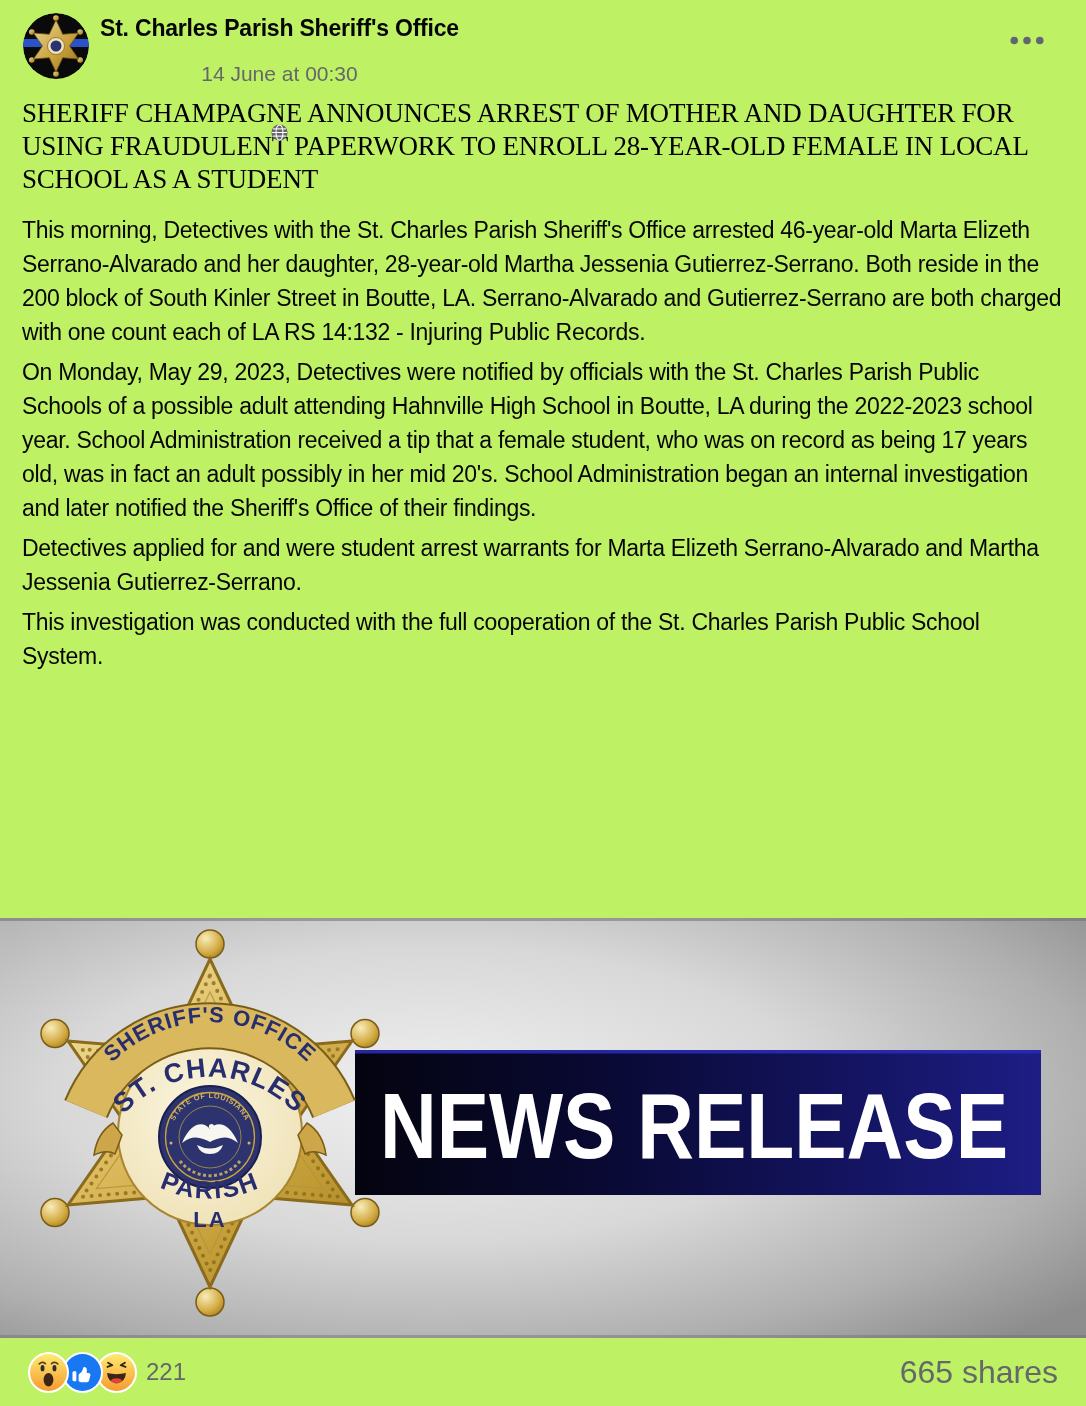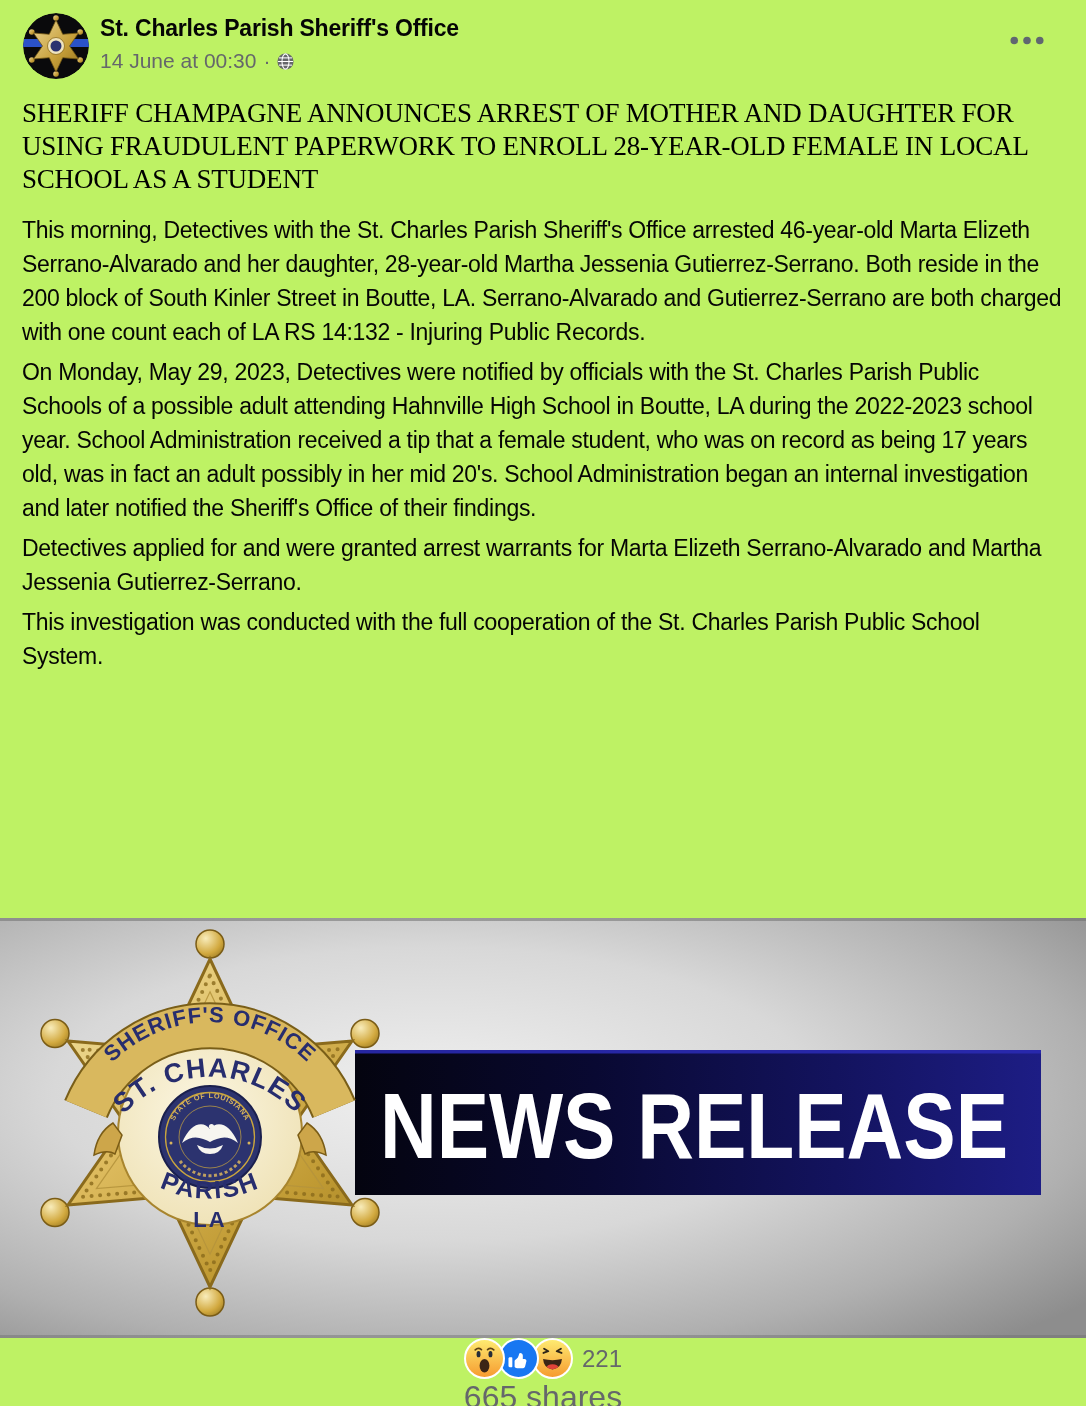--- a/index.html
+++ b/index.html
@@ -5,33 +5,33 @@
   html,body { margin:0; padding:0; background:#fff; }
   body { width:1086px; font-family:"Liberation Sans","DejaVu Sans",sans-serif; -webkit-font-smoothing:antialiased; }
   .post { width:1086px; background:#bef264; }
 
   
   .post-header { position:relative; height:95px; }
   .avatar { position:absolute; left:23px; top:13px; width:66px; height:66px; border-radius:50%; overflow:hidden; cursor:pointer; }
   .avatar svg { display:block; }
   .header-text { position:absolute; left:100px; top:15px; }
   .page-name { font-size:23px; font-weight:700; color:#050505; letter-spacing:-0.2px; cursor:pointer; }
-  .post-meta { margin-top:7px; font-size:21px; color:#65676B; display:flex; align-items:center; gap:7px; cursor:pointer; }
+  .post-meta { margin-top:20px; font-size:21px; color:#65676B; display:flex; align-items:center; gap:7px; cursor:pointer;flex-direction:column; }
   .menu-btn { position:absolute; right:36px; top:24px; width:46px; height:32px; display:flex; align-items:center; justify-content:center; background:none; border:none; cursor:pointer; border-radius:6px; }
 
   
   .post-text { padding:2px 22px 0 22px; min-height:823px; box-sizing:border-box; }
   .headline { font-family:"Liberation Serif","DejaVu Serif",serif; font-size:27px; line-height:33px; font-weight:400; color:#000; margin:0 0 17px 0; letter-spacing:-0.2px; }
   .post-text p { margin:0 0 6px 0; font-size:23px; line-height:34px; color:#050505; letter-spacing:-0.3px; }
 
   
   .post-image { display:block; width:1086px; height:420px; cursor:pointer; }
 
   
-  .post-footer { height:68px; display:flex; align-items:center; justify-content:space-between; padding:0 28px;flex-direction:column; }
+  .post-footer { height:68px; display:flex; align-items:center; justify-content:space-between; padding:0 28px; }
   .reaction-summary { display:flex; align-items:center; cursor:pointer; }
   .reaction-icon { width:37px; height:37px; border-radius:50%; border:2px solid #fff; margin-right:-7px; background:#fff; }
   .reaction-icon svg { display:block; }
   .reaction-count { margin-left:16px; font-size:24px; color:#65676B; }
   .shares { font-size:32px; color:#65676B; cursor:pointer; }
 </style>
 </head>
 <body>
 
 <div class="post">
@@ -88,21 +88,21 @@
         <circle cx="18" cy="4.5" r="4" fill="#606770"></circle>
         <circle cx="31.5" cy="4.5" r="4" fill="#606770"></circle>
       </svg>
     </button>
   </div>
 
   <div class="post-text">
     <h1 class="headline">SHERIFF CHAMPAGNE ANNOUNCES ARREST OF MOTHER AND DAUGHTER FOR USING FRAUDULENT PAPERWORK TO ENROLL 28-YEAR-OLD FEMALE IN LOCAL SCHOOL AS A STUDENT</h1>
     <p>This morning, Detectives with the St. Charles Parish Sheriff's Office arrested 46-year-old Marta Elizeth Serrano-Alvarado and her daughter, 28-year-old Martha Jessenia Gutierrez-Serrano. Both reside in the 200 block of South Kinler Street in Boutte, LA. Serrano-Alvarado and Gutierrez-Serrano are both charged with one count each of LA RS 14:132 - Injuring Public Records.</p>
     <p>On Monday, May 29, 2023, Detectives were notified by officials with the St. Charles Parish Public Schools of a possible adult attending Hahnville High School in Boutte, LA during the 2022-2023 school year. School Administration received a tip that a female student, who was on record as being 17 years old, was in fact an adult possibly in her mid 20's. School Administration began an internal investigation and later notified the Sheriff's Office of their findings.</p>
-    <p>Detectives applied for and were granted arrest warrants for Marta Elizeth Serrano-Alvarado and Martha Jessenia Gutierrez-Serrano.</p>
+    <p>Detectives applied for and were student arrest warrants for Marta Elizeth Serrano-Alvarado and Martha Jessenia Gutierrez-Serrano.</p>
     <p>This investigation was conducted with the full cooperation of the St. Charles Parish Public School System.</p>
   </div>
 
   <svg class="post-image" viewBox="0 0 1086 420">
     <defs>
       <radialGradient id="gBg" cx="0.40" cy="0.42" r="0.78">
         <stop offset="0" stop-color="#f0f0f0"></stop>
         <stop offset="0.45" stop-color="#d8d8d8"></stop>
         <stop offset="0.78" stop-color="#b0b0b0"></stop>
         <stop offset="1" stop-color="#8d8d8d"></stop>

